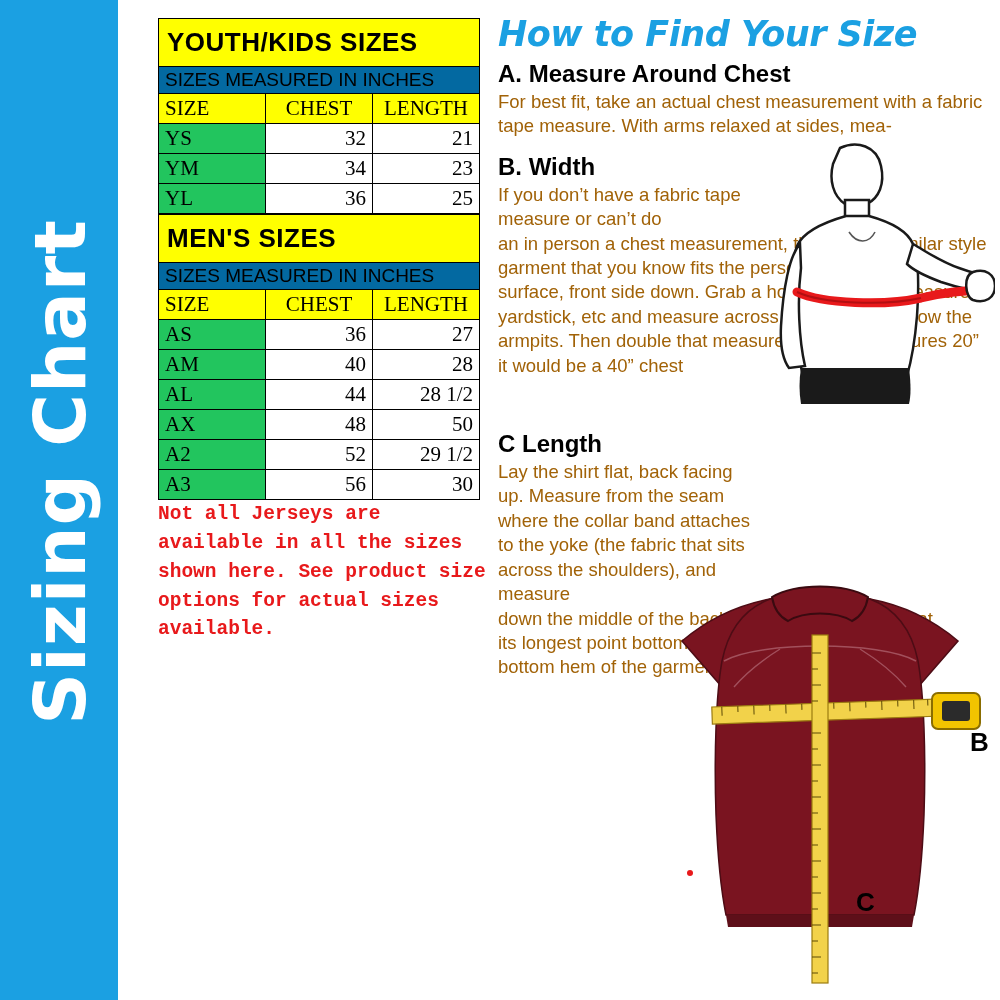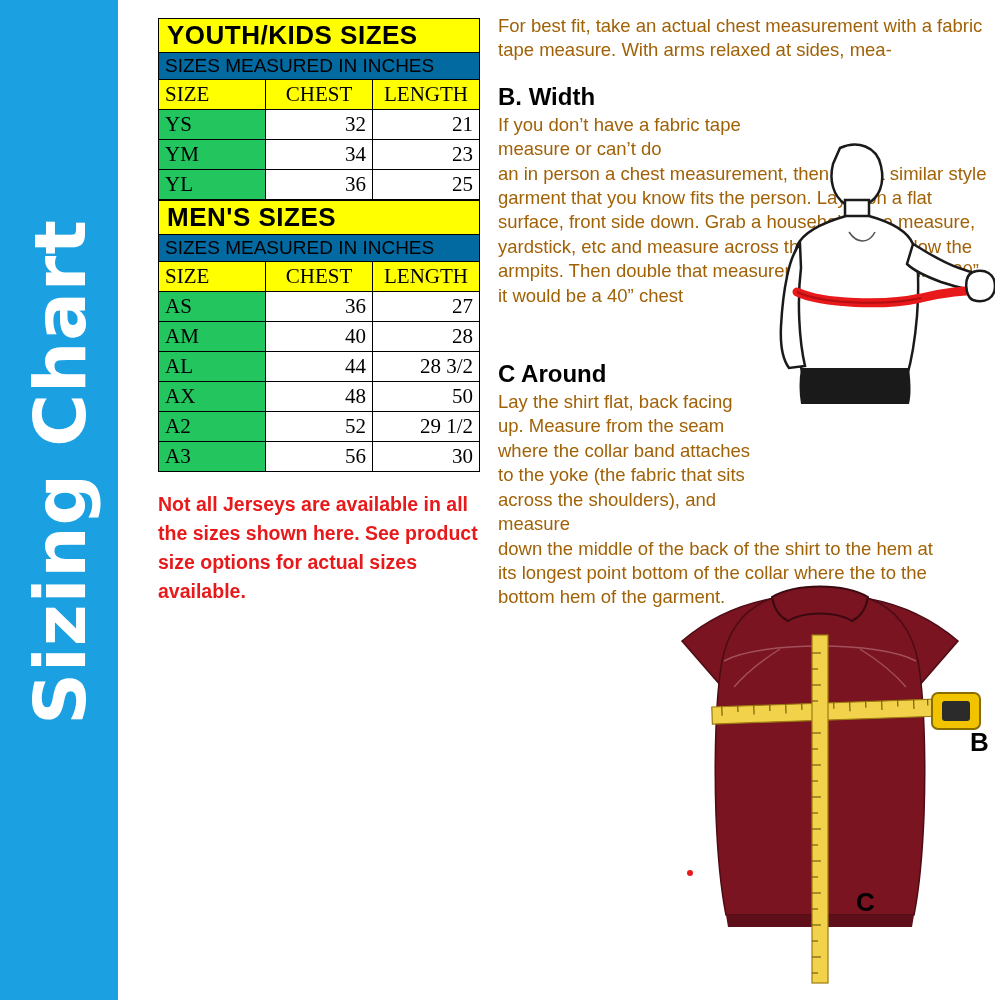--- a/index.html
+++ b/index.html
@@ -57,21 +57,21 @@
     padding: 2px 6px;
     font-size: 21px;
     font-family: "Liberation Serif", serif;
   }
   .tbl-title {
     background: #ffff00;
     font-weight: bold;
     font-size: 26px !important;
     font-family: "Liberation Sans", sans-serif !important;
     letter-spacing: .5px;
-    padding: 1px 8px !important;
+    padding: 8px 8px !important;
     text-align: left;
   }
   .tbl-sub {
     background: #0369a1;
     font-size: 19px !important;
     font-family: "Liberation Sans", sans-serif !important;
     text-align: left;
     padding: 2px 6px !important;
   }
   .tbl-head td {
@@ -90,27 +90,26 @@
   }
   td.c-chest, td.c-length {
     text-align: right;
     font-size: 22px;
   }
   td.c-chest { width: 125px; }
 
   #mens-wrap { }
 
   #note {
-    margin-top: 18px;
     color: #e8191b;
     font-weight: bold;
     font-size: 19.5px;
     line-height: 1.48;
     width: 330px;
-    font-family: Liberation Sans, sans-serif;
+    font-family: Liberation Mono, monospace;
   }
 
   
   #right-col {
     position: absolute;
     left: 498px;
     top: 14px;
     width: 495px;
   }
   #main-title {
@@ -225,21 +224,21 @@
         <td class="c-length">27</td>
       </tr>
       <tr>
         <td class="c-size">AM</td>
         <td class="c-chest">40</td>
         <td class="c-length">28</td>
       </tr>
       <tr>
         <td class="c-size">AL</td>
         <td class="c-chest">44</td>
-        <td class="c-length">28 3/2</td>
+        <td class="c-length">28 1/2</td>
       </tr>
       <tr>
         <td class="c-size">AX</td>
         <td class="c-chest">48</td>
         <td class="c-length">50</td>
       </tr>
       <tr>
         <td class="c-size">A2</td>
         <td class="c-chest">52</td>
         <td class="c-length">29 1/2</td>
@@ -250,29 +249,31 @@
         <td class="c-length">30</td>
       </tr>
     </tbody>
       </table>
   </div>
 
   <div id="note">Not all Jerseys are available in all the sizes shown here. See product size options for actual sizes available.</div>
 </div>
 
 <div id="right-col">
-
+  <div id="main-title">How to Find Your Size</div>
+
+  <h3 class="sec">A. Measure Around Chest</h3>
   <p class="body full">For best fit, take an actual chest measurement with a fabric tape measure. With arms relaxed at sides, mea-</p>
 
   <div class="spacer-b"></div>
-  <h3 class="sec" style="margin-top:14px">B. Width</h3>
+  <h3 class="sec" style="margin-top:8px">B. Width</h3>
   <p class="body narrow">If you don’t have a fabric tape measure or can’t do</p>
   <p class="body full">an in person a chest measurement, then take a similar style garment that you know fits the person. Lay it on a flat surface, front side down. Grab a household tape measure, yardstick, etc and measure across the back just below the armpits. Then double that measurement. If it measures 20” it would be a 40” chest</p>
 
-  <h3 class="sec" style="margin-top:52px">C Around</h3>
+  <h3 class="sec" style="margin-top:52px">C Length</h3>
   <p class="body narrow">Lay the shirt flat, back facing up. Measure from the seam where the collar band attaches to the yoke (the fabric that sits across the shoulders), and measure</p>
   <p class="body full" style="width:440px">down the middle of the back of the shirt to the hem at its longest point bottom of the collar where the to the bottom hem of the garment.</p>
 </div>
 
 <div id="torso-fig">
   <svg width="250" height="265" viewBox="0 0 250 265">
 
     <path d="M95 8 C112 0 132 6 136 26 C140 44 134 58 122 64 L100 64 C88 56 84 40 88 24 Z" fill="#ffffff" stroke="#1a1a1a" stroke-width="2.5"></path>
 
     <path d="M100 60 L100 78 L124 78 L124 60 Z" fill="#ffffff" stroke="#1a1a1a" stroke-width="2.5"></path>

